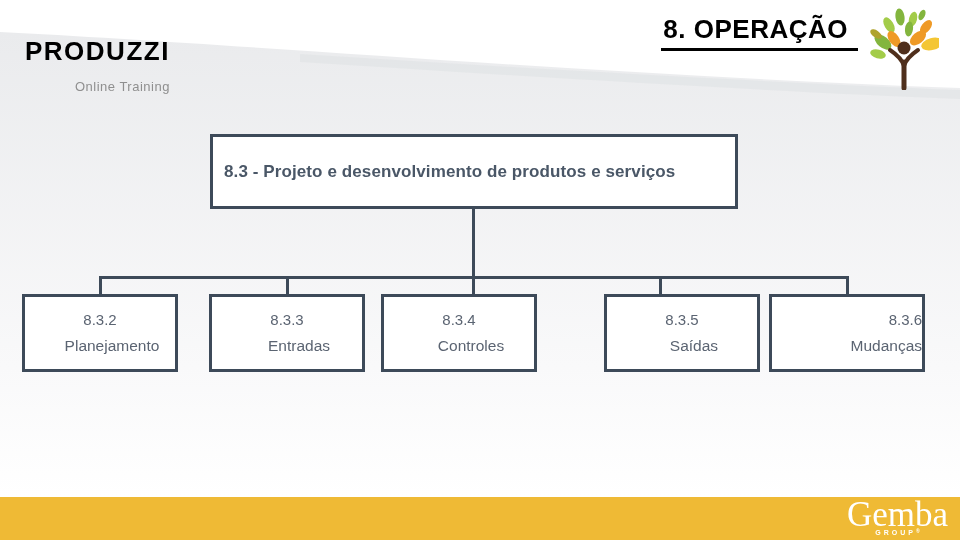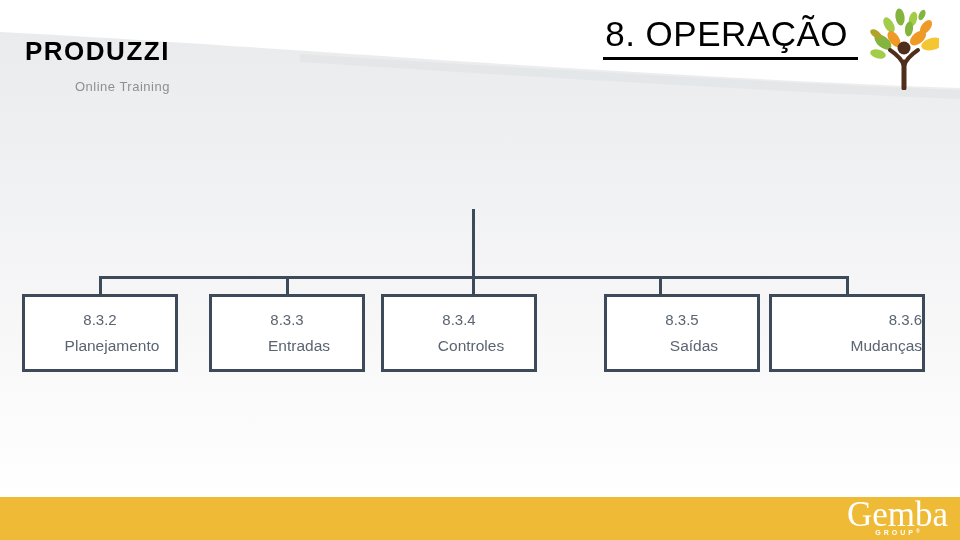--- a/index.html
+++ b/index.html
@@ -11,21 +11,21 @@
   
   .bg-wave { position:absolute; left:0; top:0; width:960px; height:540px; z-index:0; }
 
   
   .logo { position:absolute; left:25px; top:38px; z-index:3; }
   .logo-name { font-size:26px; font-weight:700; letter-spacing:1.5px; color:#000000; line-height:1; font-stretch:condensed; }
   .logo-sub { text-align:right; font-size:13px; color:#8f8f8f; margin-top:15px; letter-spacing:0.5px; }
 
   
   .header-title { position:absolute; top:14px; right:102px; z-index:3; }
-  .header-title span { display:inline-block; font-size:35px; font-weight:400; color:#000;
+  .header-title span { display:inline-block; font-size:26px; font-weight:700; color:#000;
                        border-bottom:3px solid #000; padding:0 10px 3px 2px; letter-spacing:0.5px; }
 
   .tree { position:absolute; top:8px; right:21px; z-index:3; }
 
   
   .root-box { position:absolute; left:210px; top:134px; width:528px; height:75px;
               background:#ffffff; border:3px solid #3d4a59; display:flex; align-items:center;
               padding-left:11px; z-index:2; }
   .root-box .root-label { font-size:17px; font-weight:700; color:#4a5767; letter-spacing:0.1px; }
 
@@ -91,20 +91,23 @@
     <ellipse cx="25" cy="31" rx="5" ry="9" transform="rotate(-35 25 31)" fill="#ef9a26"></ellipse>
     <ellipse cx="40" cy="21" rx="4" ry="7.5" transform="rotate(8 40 21)" fill="#83b53e"></ellipse>
     <g stroke="#4f2f1c" fill="none" stroke-linecap="round">
       <path d="M35,80 L35,54" stroke-width="5"></path>
       <path d="M35,58 C33,51 27,46 21,42" stroke-width="4"></path>
       <path d="M35,58 C37,51 43,46 49,42" stroke-width="4"></path>
     </g>
     <circle cx="35" cy="40" r="6.5" fill="#4f2f1c"></circle>
   </svg>
 
+  <div class="root-box">
+    <span class="root-label">8.3 - Projeto e desenvolvimento de produtos e serviços</span>
+  </div>
 
   <div class="conn conn-root-v"></div>
   <div class="conn conn-h"></div>
   <div class="conn conn-stub stub-0"></div>
   <div class="conn conn-stub stub-1"></div>
   <div class="conn conn-stub stub-2"></div>
   <div class="conn conn-stub stub-3"></div>
   <div class="conn conn-stub stub-4"></div>
 
   <div class="child-box child-0">

